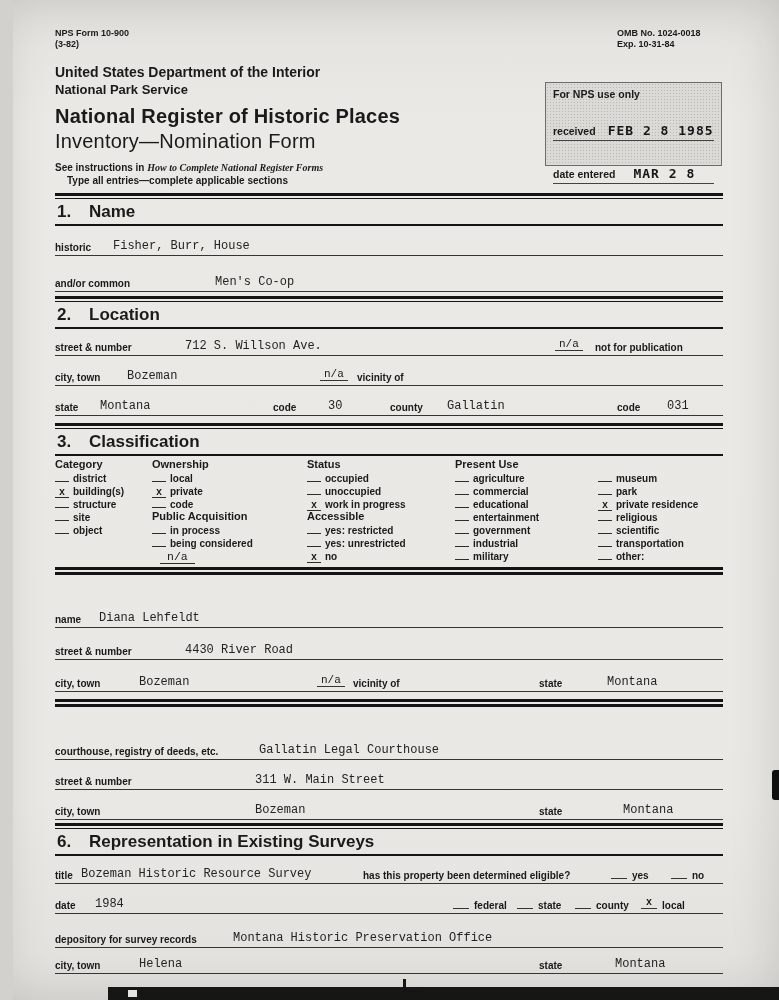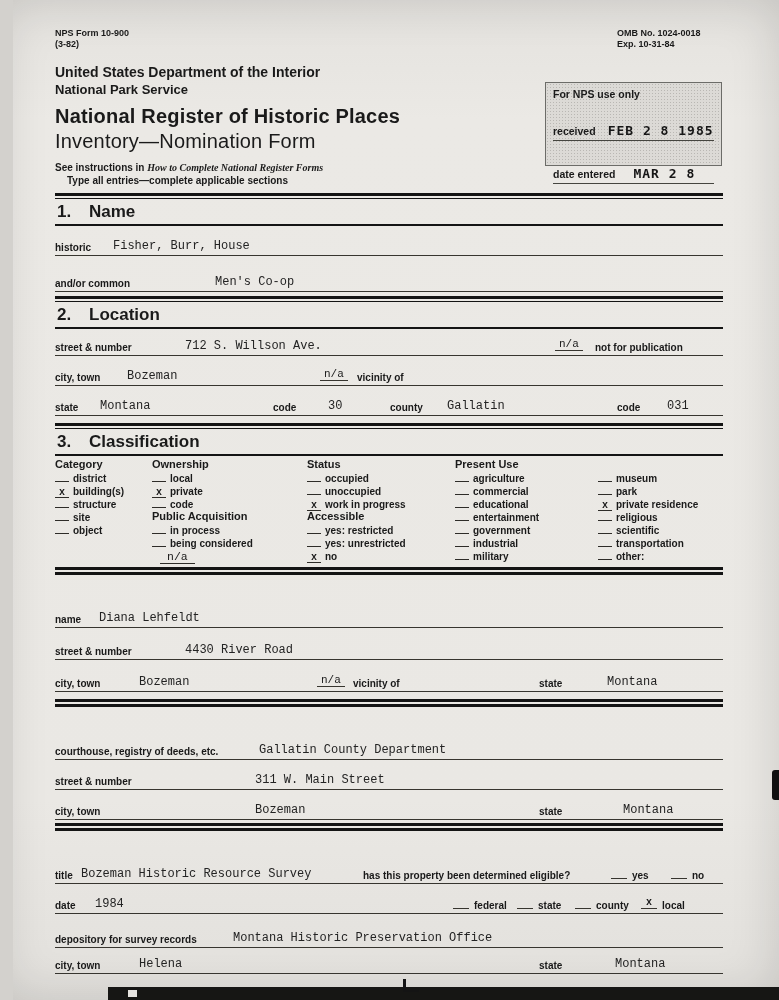--- a/index.html
+++ b/index.html
@@ -237,35 +237,36 @@
     <span class="lb" style="left:484px">state</span>
     <span class="tv" style="left:552px">Montana</span>
   </div>
 
   <div class="abs sechead" style="top:699px">
     <div class="rule-double"></div>
     <div class="rule-single"></div>
   </div>
   <div class="frow" style="top:736px">
     <span class="lb" style="left:0">courthouse, registry of deeds, etc.</span>
-    <span class="tv" style="left:204px">Gallatin County Department</span>
+    <span class="tv" style="left:204px">Gallatin Legal Courthouse</span>
   </div>
   <div class="frow" style="top:766px">
     <span class="lb" style="left:0">street &amp; number</span>
     <span class="tv" style="left:200px">311 W. Main Street</span>
   </div>
   <div class="frow" style="top:796px">
     <span class="lb" style="left:0">city, town</span>
     <span class="tv" style="left:200px">Bozeman</span>
     <span class="lb" style="left:484px">state</span>
     <span class="tv" style="left:568px">Montana</span>
   </div>
 
   <div class="abs sechead" style="top:823px">
     <div class="rule-double"></div>
+    <div class="sec-title"><span class="sec-num">6.</span><span>Representation in Existing Surveys</span></div>
     <div class="rule-single"></div>
   </div>
   <div class="frow" style="top:860px">
     <span class="lb" style="left:0">title</span>
     <span class="tv" style="left:26px">Bozeman Historic Resource Survey</span>
     <span class="lb" style="left:308px">has this property been determined eligible?</span>
     <span class="blank" style="left:556px"></span>
     <span class="lb" style="left:577px">yes</span>
     <span class="blank" style="left:616px"></span>
     <span class="lb" style="left:637px">no</span>

